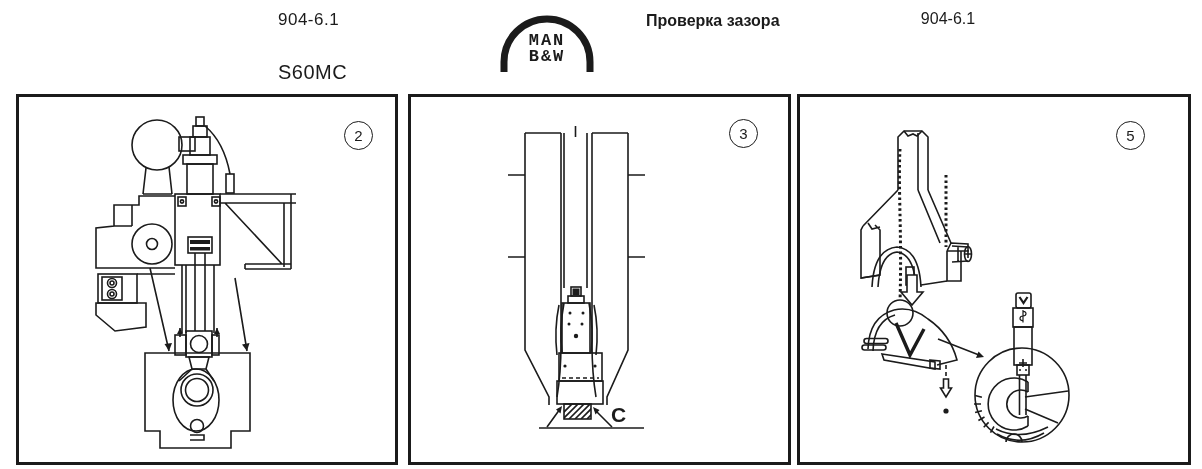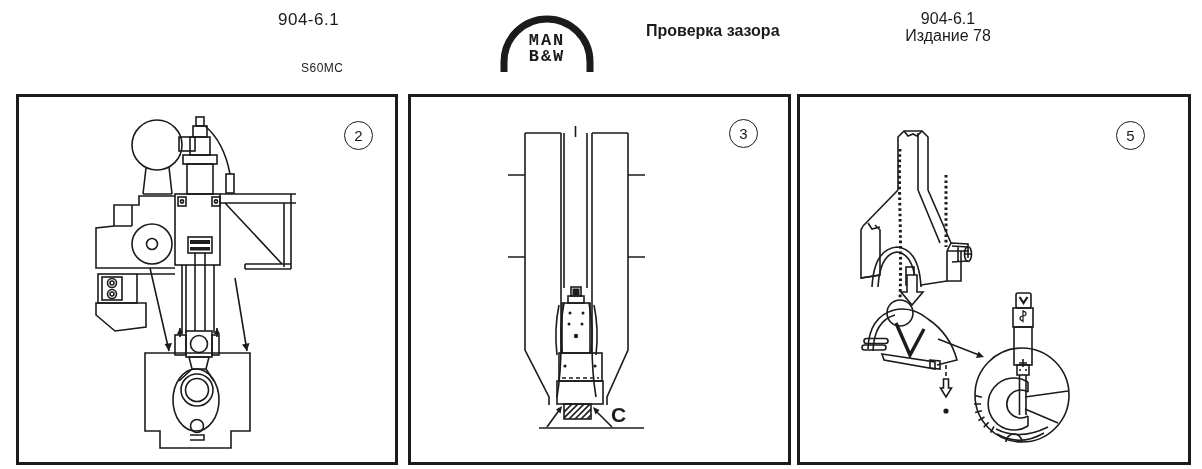--- a/index.html
+++ b/index.html
@@ -1,27 +1,27 @@
 <!DOCTYPE html>
 <html><head>
 <meta charset="utf-8">
 <style>
   html,body{margin:0;padding:0;background:#fff;}
   #page{position:relative;width:1202px;height:469px;background:#ffffff;
         font-family:"Liberation Sans", sans-serif;color:#1b1b1b;overflow:hidden;border-radius:13px;}
   .abs{position:absolute;}
   
   .hdr-doc-left{left:278px;top:10px;font-size:17px;letter-spacing:.5px;}
-  .hdr-model{left:278px;top:61px;font-size:12px;letter-spacing:.5px;margin-left:23px;}
+  .hdr-model{left:278px;top:61px;font-size:20px;letter-spacing:.5px;}
   .logo{left:499px;top:11px;width:96px;height:62px;font-family:Liberation Mono, monospace;}
   .logo svg{position:absolute;left:0;top:0;}
   .logo-line{position:absolute;width:96px;text-align:center;font-weight:bold;
              font-size:17px;letter-spacing:2px;line-height:16px;}
   .logo-top{top:22px;} .logo-bottom{top:38px;}
-  .title{left:646px;top:21px;font-size:16px;font-weight:bold;line-height:19px;text-align:right;}
+  .title{left:646px;top:11px;font-size:16px;font-weight:bold;line-height:19px;text-align:right;}
   .hdr-right{left:873px;top:10px;width:150px;text-align:center;font-size:16px;line-height:17px;}
   
   .panel{position:absolute;top:94px;height:371px;border:3px solid #1b1b1b;
          box-sizing:border-box;background:#fff;}
   #panel-1{left:16px;width:382px;}
   #panel-2{left:408px;width:383px;}
   #panel-3{left:797px;width:394px;}
   .panel svg{position:absolute;left:0;top:0;}
   .fig-badge{position:absolute;width:27px;height:27px;border:1.8px solid #1b1b1b;
              border-radius:50%;display:flex;align-items:center;justify-content:center;
@@ -49,21 +49,20 @@
     <div class="logo-line logo-top">MAN</div>
     <div class="logo-line logo-bottom">B&amp;W</div>
   </div>
 
   <div class="abs title">
     <div>Проверка зазора</div>
   </div>
 
   <div class="abs hdr-right">
     <div>904-6.1</div>
-    <div>Издание 78</div>
   </div>
 
   <div id="panel-1" class="panel">
     <svg width="376" height="365" viewBox="0 0 376 365">
       <g class="ln">
 
         <circle cx="138" cy="48" r="25"></circle>
         <path d="M127 71 L124 97 M150 70 L153 97 M124 97 L153 97"></path>
         <rect x="160" y="40" width="16" height="14"></rect>
 

